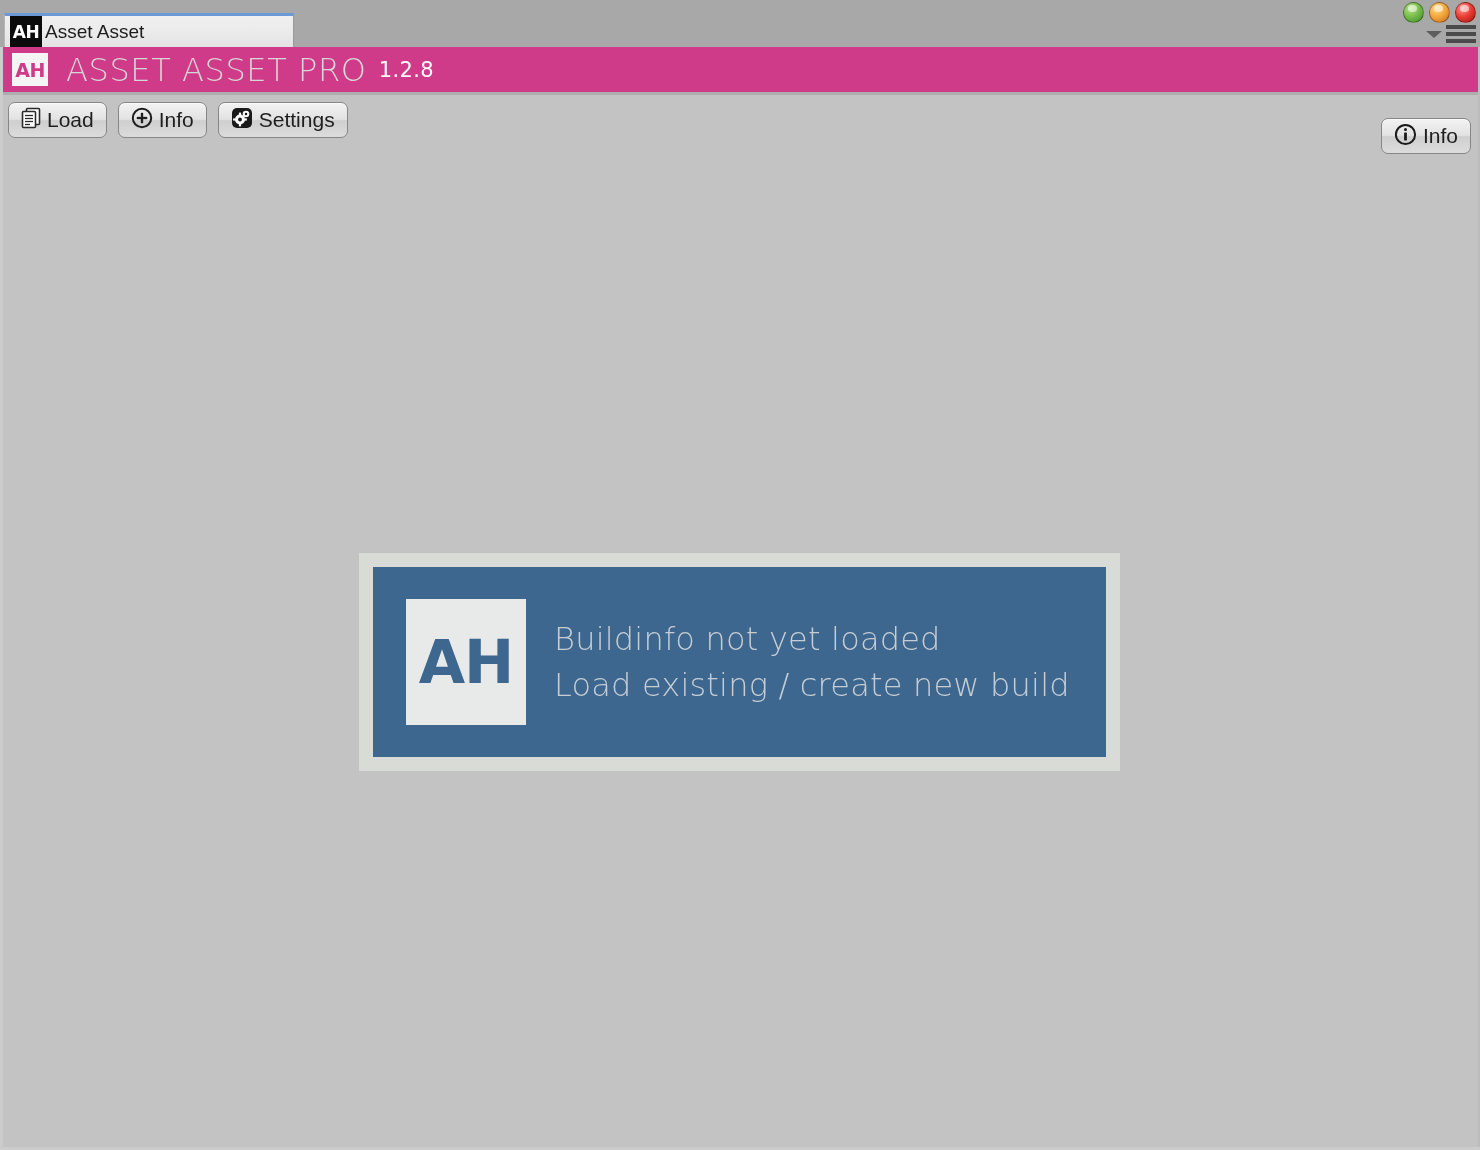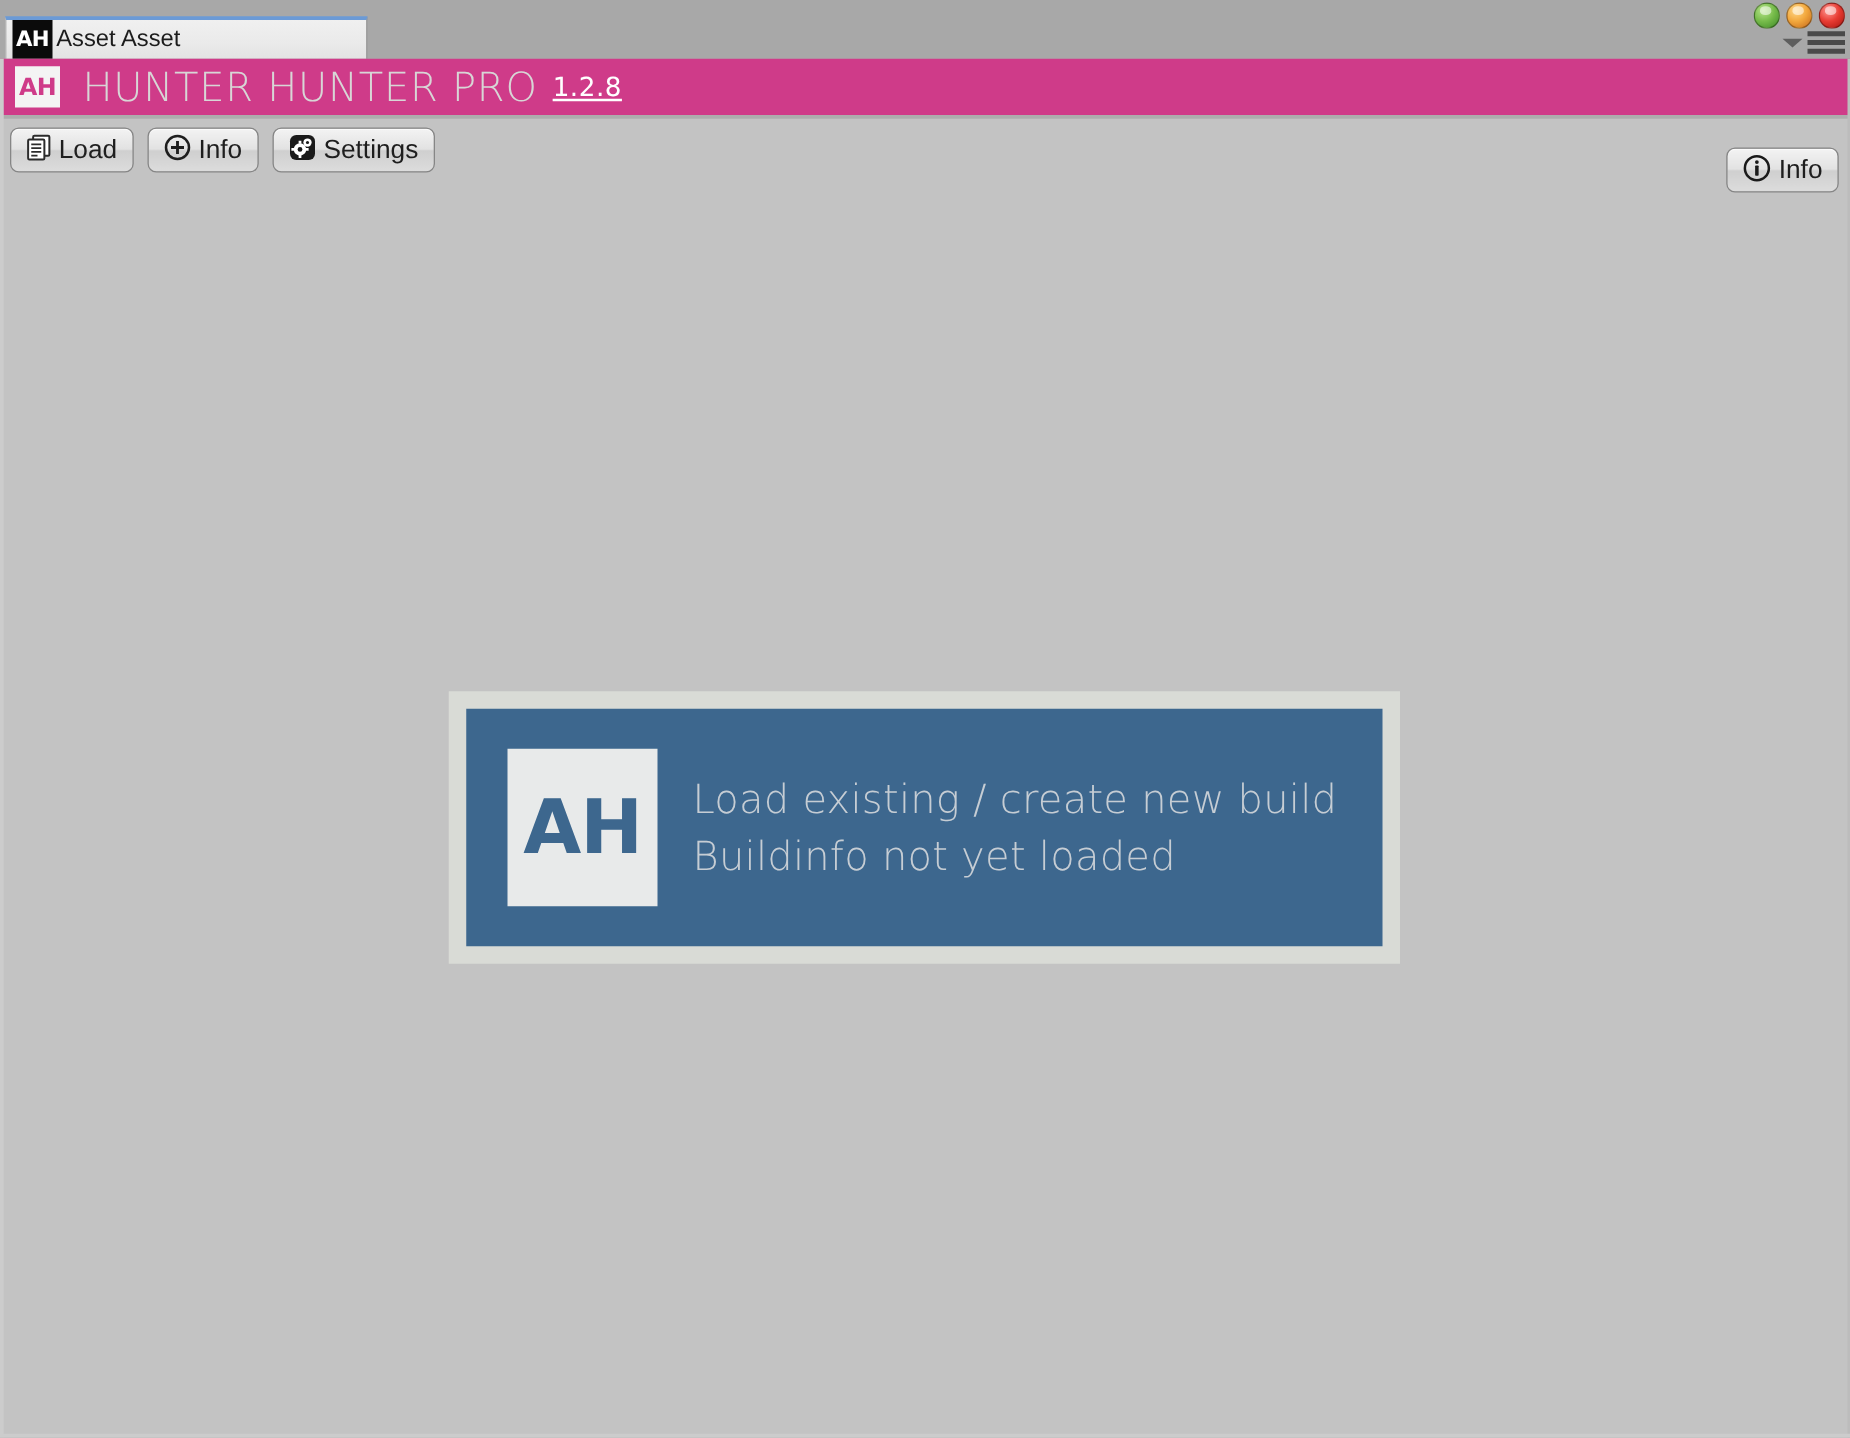--- a/index.html
+++ b/index.html
@@ -168,21 +168,20 @@
     white-space: nowrap;
   }
 
   .app-version {
     margin-left: 12px;
     font-size: 21px;
     color: #ffffff;
     font-weight: 400;
     letter-spacing: 0.4px;
     white-space: nowrap;
-    text-decoration: underline;
   }
 
   .pink-header-shadow {
     position: absolute;
     left: 0;
     top: 92px;
     width: 1480px;
     height: 3px;
     background: #9a9a9a;
     opacity: 0.55;
@@ -327,21 +326,21 @@
     <div class="hamburger">
       <span></span>
       <span></span>
       <span></span>
     </div>
   </div>
 </div>
 
 <div class="pink-header">
   <div class="pink-ah-badge">AH</div>
-  <div class="app-title">HUNTER HUNTER PRO</div>
+  <div class="app-title">ASSET ASSET PRO</div>
   <div class="app-version">1.2.8</div>
 </div>
 <div class="pink-header-shadow"></div>
 
 <div class="toolbar">
   <div class="tb-left">
 
     <div class="tb-btn">
       <span class="tb-icon">
         <svg width="20" height="22" viewBox="0 0 20 22">
@@ -401,21 +400,21 @@
       </span>
       <span class="tb-btn-label">Info</span>
     </div>
   </div>
 </div>
 
 <div class="center-panel">
   <div class="center-panel-inner">
     <div class="panel-logo">AH</div>
     <div class="panel-text">
+      <div class="panel-line">Buildinfo not yet loaded</div>
       <div class="panel-line">Load existing / create new build</div>
-      <div class="panel-line">Buildinfo not yet loaded</div>
     </div>
   </div>
 </div>
 
 <div class="edge-left"></div>
 <div class="edge-right"></div>
 <div class="edge-bottom"></div>
 
 </body></html>

